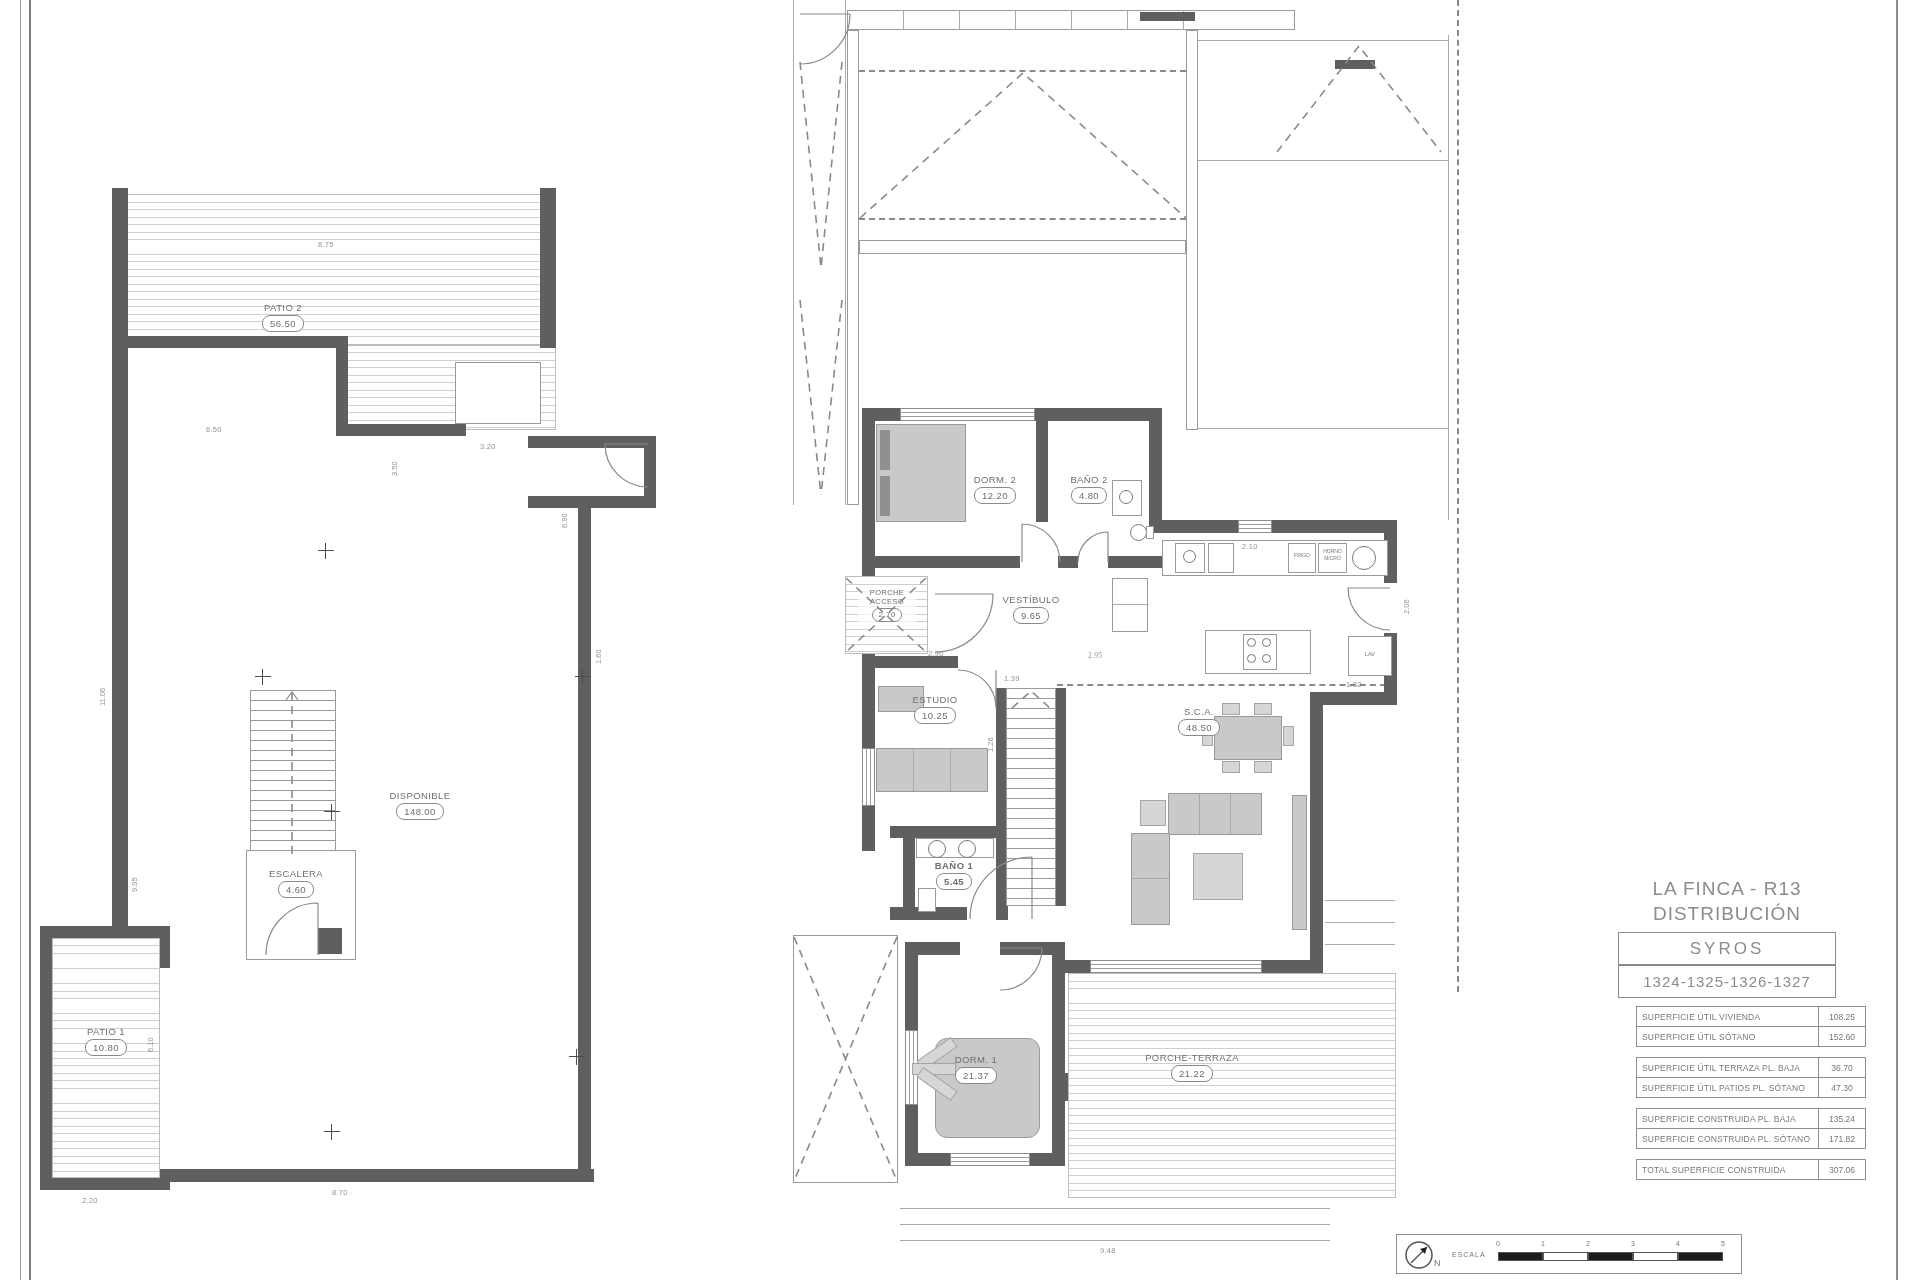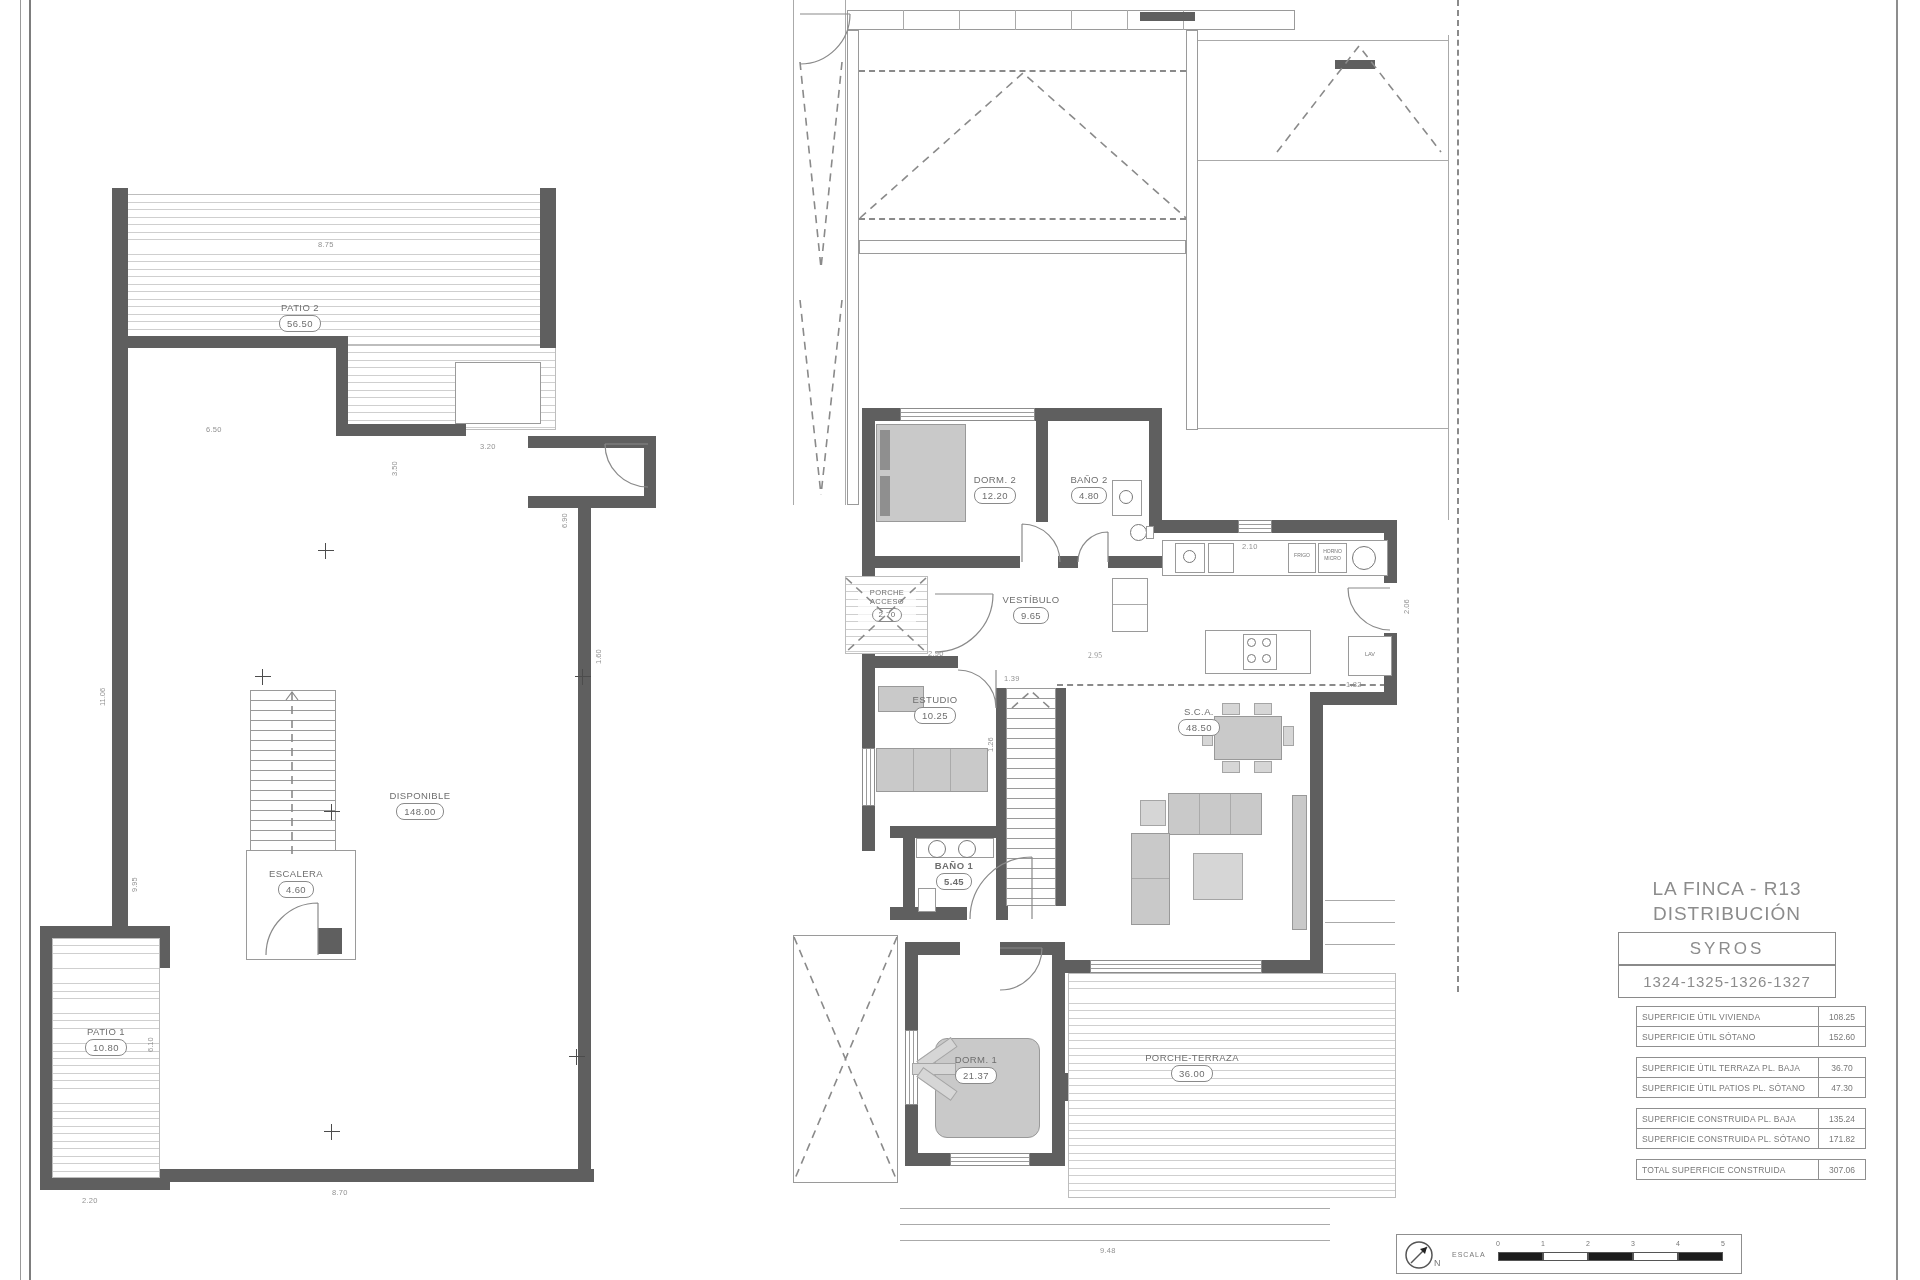--- a/index.html
+++ b/index.html
@@ -90,21 +90,21 @@
     <div class="tw" style="left:246px;top:850px;width:110px;height:110px;"></div>
     <div class="w" style="left:318px;top:928px;width:24px;height:26px;"></div>
 
     <div class="cross" style="left:318px;top:543px;"></div>
     <div class="cross" style="left:255px;top:669px;"></div>
     <div class="cross" style="left:324px;top:804px;"></div>
     <div class="cross" style="left:575px;top:669px;"></div>
     <div class="cross" style="left:569px;top:1049px;"></div>
     <div class="cross" style="left:324px;top:1124px;"></div>
 
-    <div class="rlabel" style="left:255px;top:302px;width:90px;">
+    <div class="rlabel" style="left:238px;top:302px;width:90px;">
       <div>PATIO 2</div>
       <div class="abox">56.50</div>
     </div>
     <div class="rlabel" style="left:360px;top:790px;width:120px;">
       <div>DISPONIBLE</div>
       <div class="abox">148.00</div>
     </div>
     <div class="rlabel" style="left:256px;top:868px;width:80px;">
       <div>ESCALERA</div>
       <div class="abox">4.60</div>
@@ -294,21 +294,21 @@
     <div class="rlabel" style="left:924px;top:860px;width:60px;font-weight:bold;">
       <div>BAÑO 1</div>
       <div class="abox">5.45</div>
     </div>
     <div class="rlabel" style="left:944px;top:1054px;width:64px;">
       <div>DORM. 1</div>
       <div class="abox">21.37</div>
     </div>
     <div class="rlabel" style="left:1132px;top:1052px;width:120px;">
       <div>PORCHE-TERRAZA</div>
-      <div class="abox">36.00</div>
+      <div class="abox">21.22</div>
     </div>
 
     <span class="dim" style="left:1242px;top:542px;text-align:right;">2.10</span>
     <span class="dimv" style="left:1402px;top:614px;">2.06</span>
     <span class="dim" style="left:1346px;top:680px;">1.82</span>
     <span class="dim" style="left:928px;top:649px;">2.90</span>
     <span class="dim" style="left:1088px;top:651px;font-family:Liberation Serif, serif;">2.95</span>
     <span class="dim" style="left:1004px;top:674px;">1.39</span>
     <span class="dimv" style="left:986px;top:752px;">1.26</span>
     <span class="dim" style="left:1100px;top:1246px;">9.48</span>

